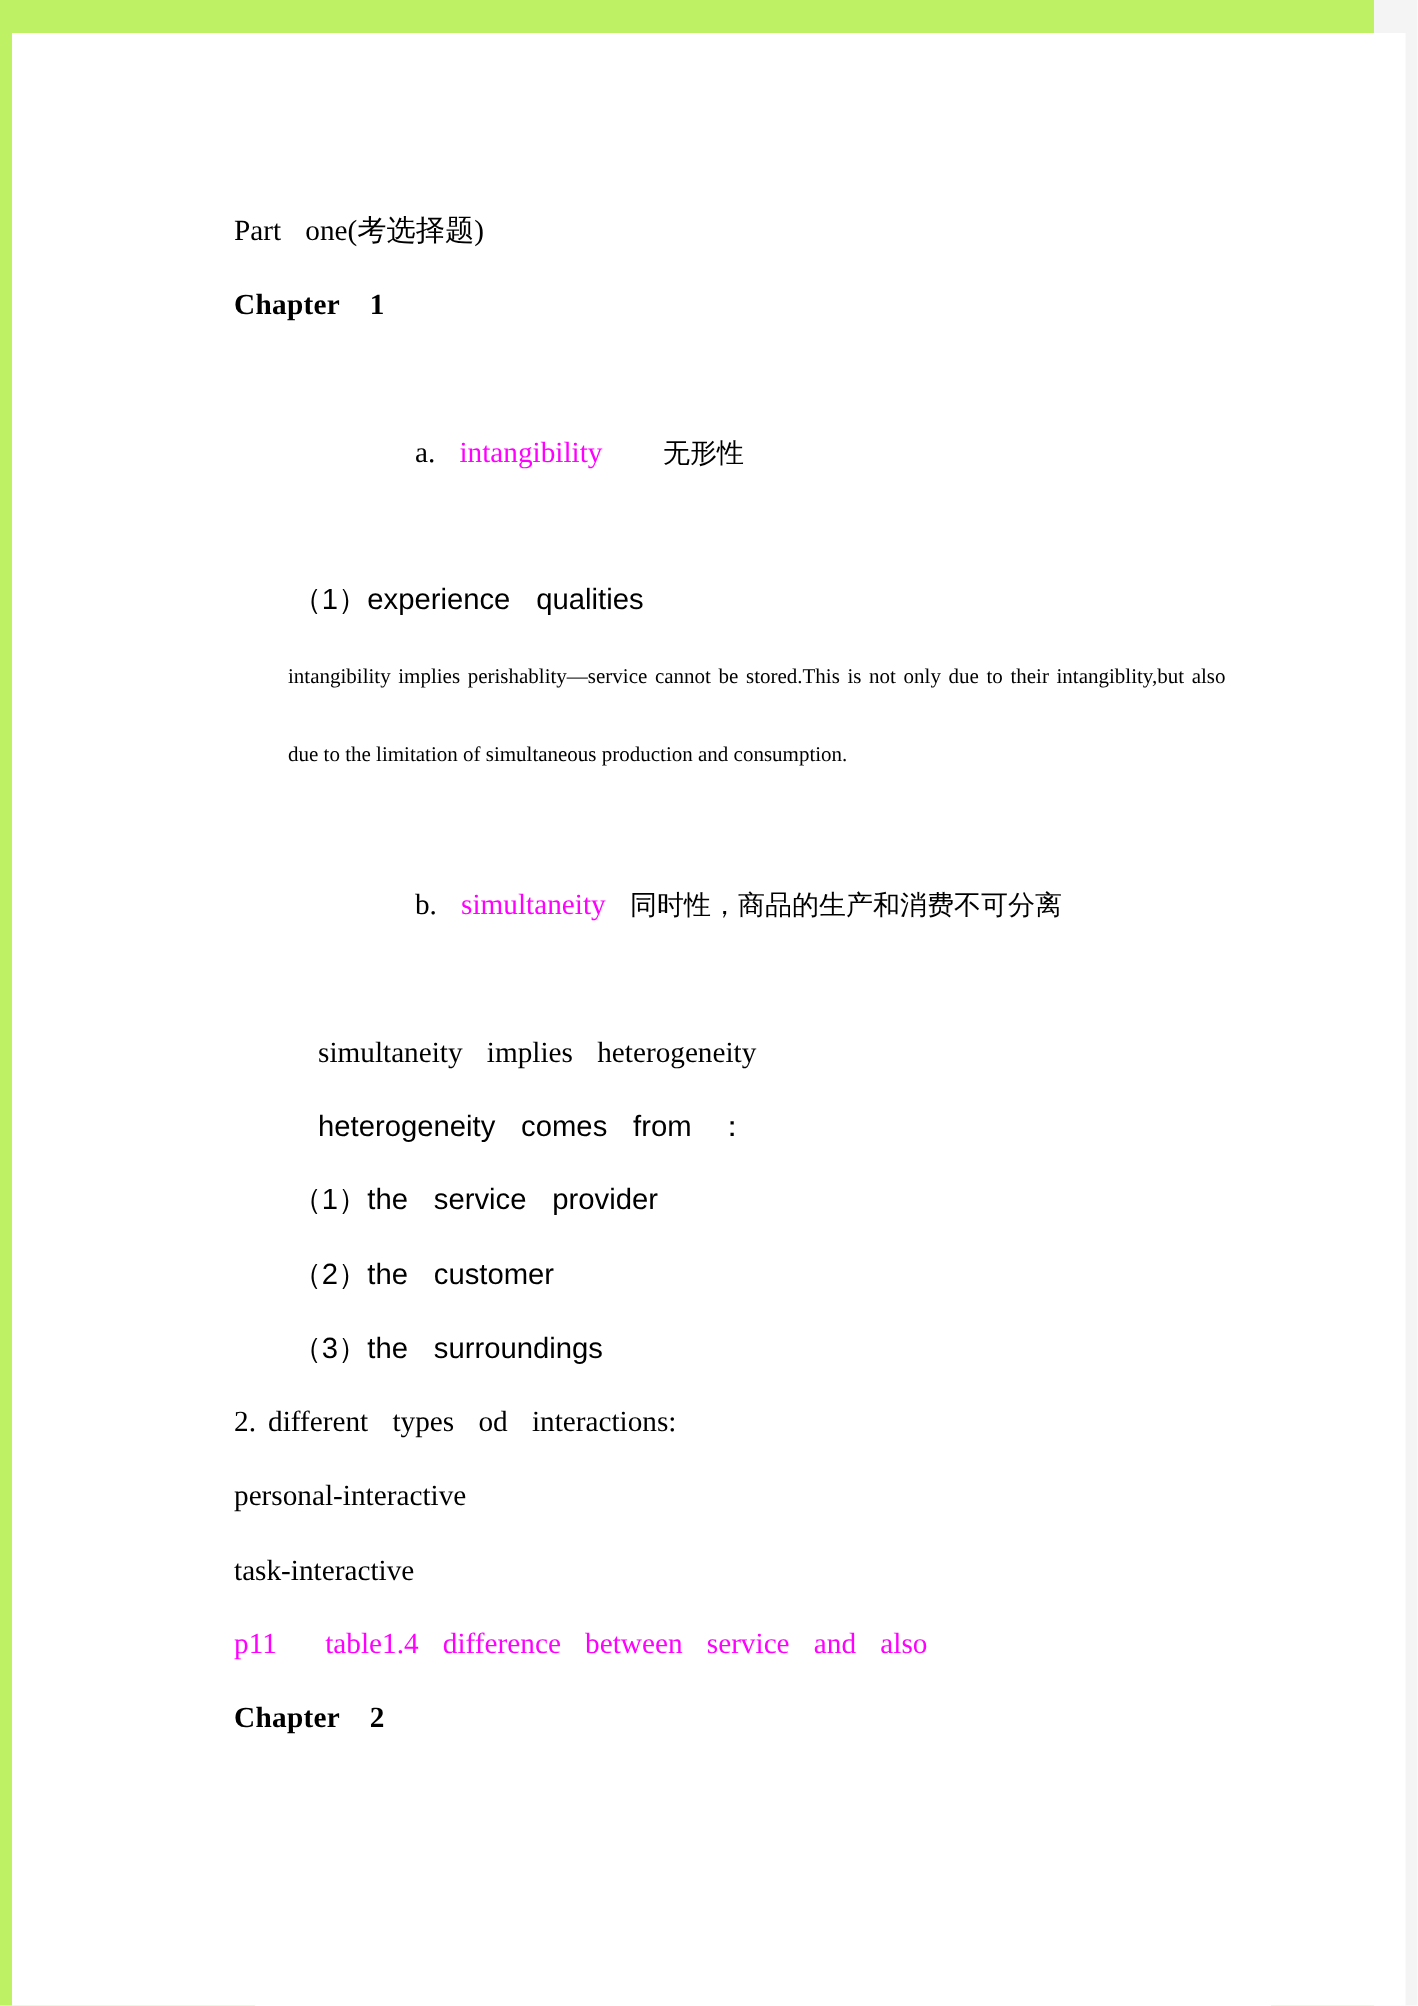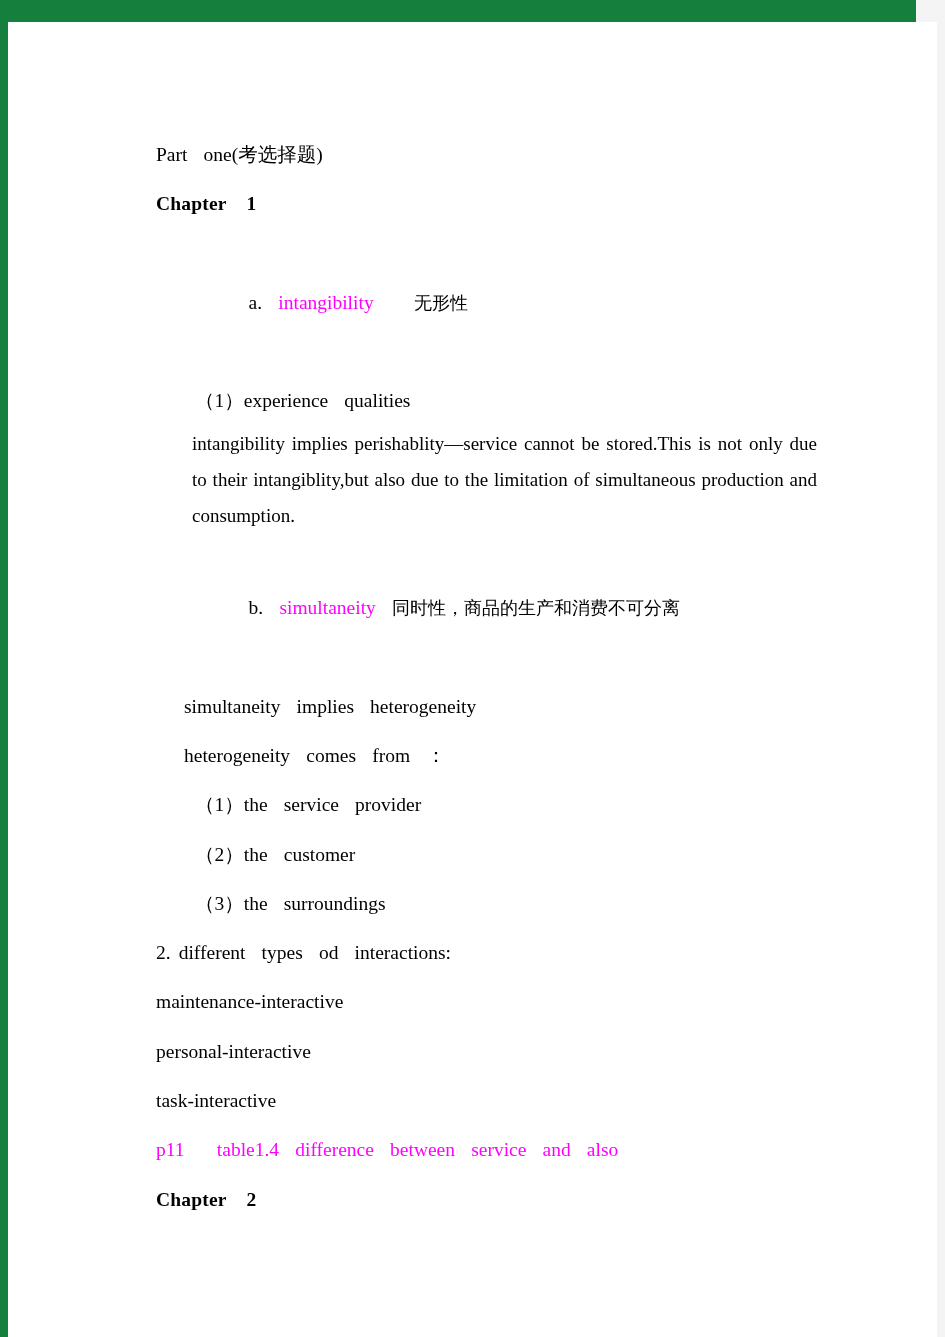--- a/index.html
+++ b/index.html
@@ -16,21 +16,21 @@
     overflow: hidden;
   }
 
   
   .page-viewport {
     position: absolute;
     left: 0;
     top: 0;
     width: 916px;
     height: 1337px;
-    background: #15803d;
+    background: #bef264;
   }
   .page {
     position: absolute;
     left: 8px;
     top: 22px;
     width: 929px;
     height: 1315px;
     background: #ffffff;
   }
 
@@ -53,44 +53,44 @@
 
   
   .line.heading {
     font-weight: bold;
     word-spacing: 5px;
     letter-spacing: 0.2px;
   }
 
   
   .indent-0 { margin-left: 8px; }
-  .indent-1 { margin-left: 36px; }
+  .indent-1 { margin-left: 64px; }
   .indent-2 { margin-left: 47px; }
 
   
   .para {
-    font-size: 19px;
-    line-height: 36px;
+    font-size: 14px;
+    line-height: 52px;
     color: #000000;
     margin-left: 44px;
     width: 625px;
     text-align: justify;
     text-justify: inter-word;
     text-align-last: left;
     white-space: normal;
   }
 
   .accent { color: #ff00ff; }
 
   .cjk {
     font-family: "DejaVu Sans", "Liberation Sans", sans-serif;
     font-size: 18px;
   }
   .cjk-paren {
-    font-family: Liberation Serif, serif;
+    font-family: Liberation Sans, sans-serif;
   }
 </style>
 </head>
 <body>
 
 <div class="page-viewport">
   <div class="page">
     <div class="doc-body">
 
       <div class="line indent-0">Part  one(考选择题)</div>
@@ -114,21 +114,20 @@
       <div class="line indent-1">simultaneity  implies  heterogeneity</div>
 
       <div class="line indent-1 cjk-paren">heterogeneity  comes  from  ：</div>
 
       <div class="line indent-2 cjk-paren">（1）the  service  provider</div>
       <div class="line indent-2 cjk-paren">（2）the  customer</div>
       <div class="line indent-2 cjk-paren">（3）the  surroundings</div>
 
       <div class="line indent-0">2. different  types  od  interactions:</div>
 
-      <div class="line indent-0">maintenance-interactive</div>
       <div class="line indent-0">personal-interactive</div>
       <div class="line indent-0">task-interactive</div>
 
       <div class="line indent-0 accent">p11    table1.4  difference  between  service  and  also</div>
 
       <div class="line heading indent-0">Chapter  2</div>
 
     </div>
   </div>
 </div>

